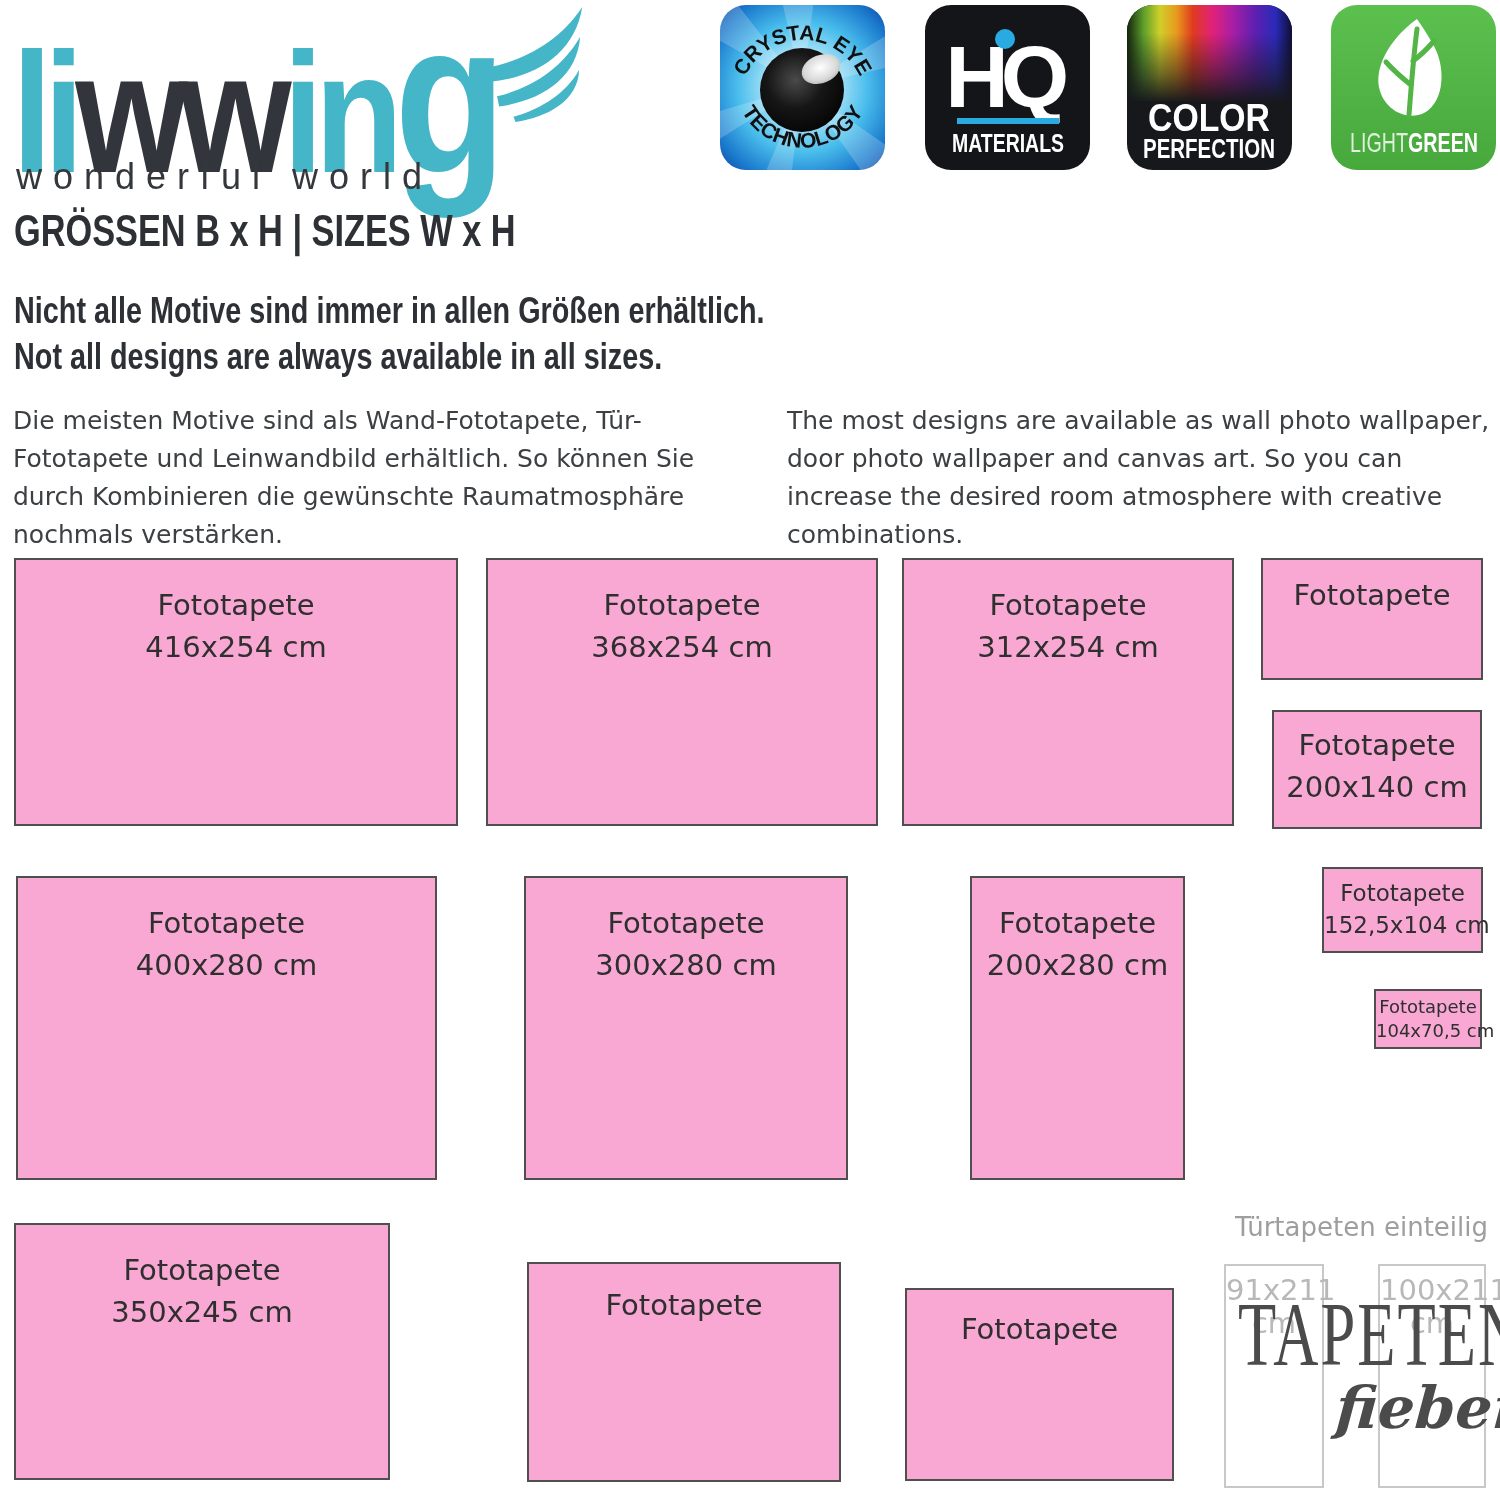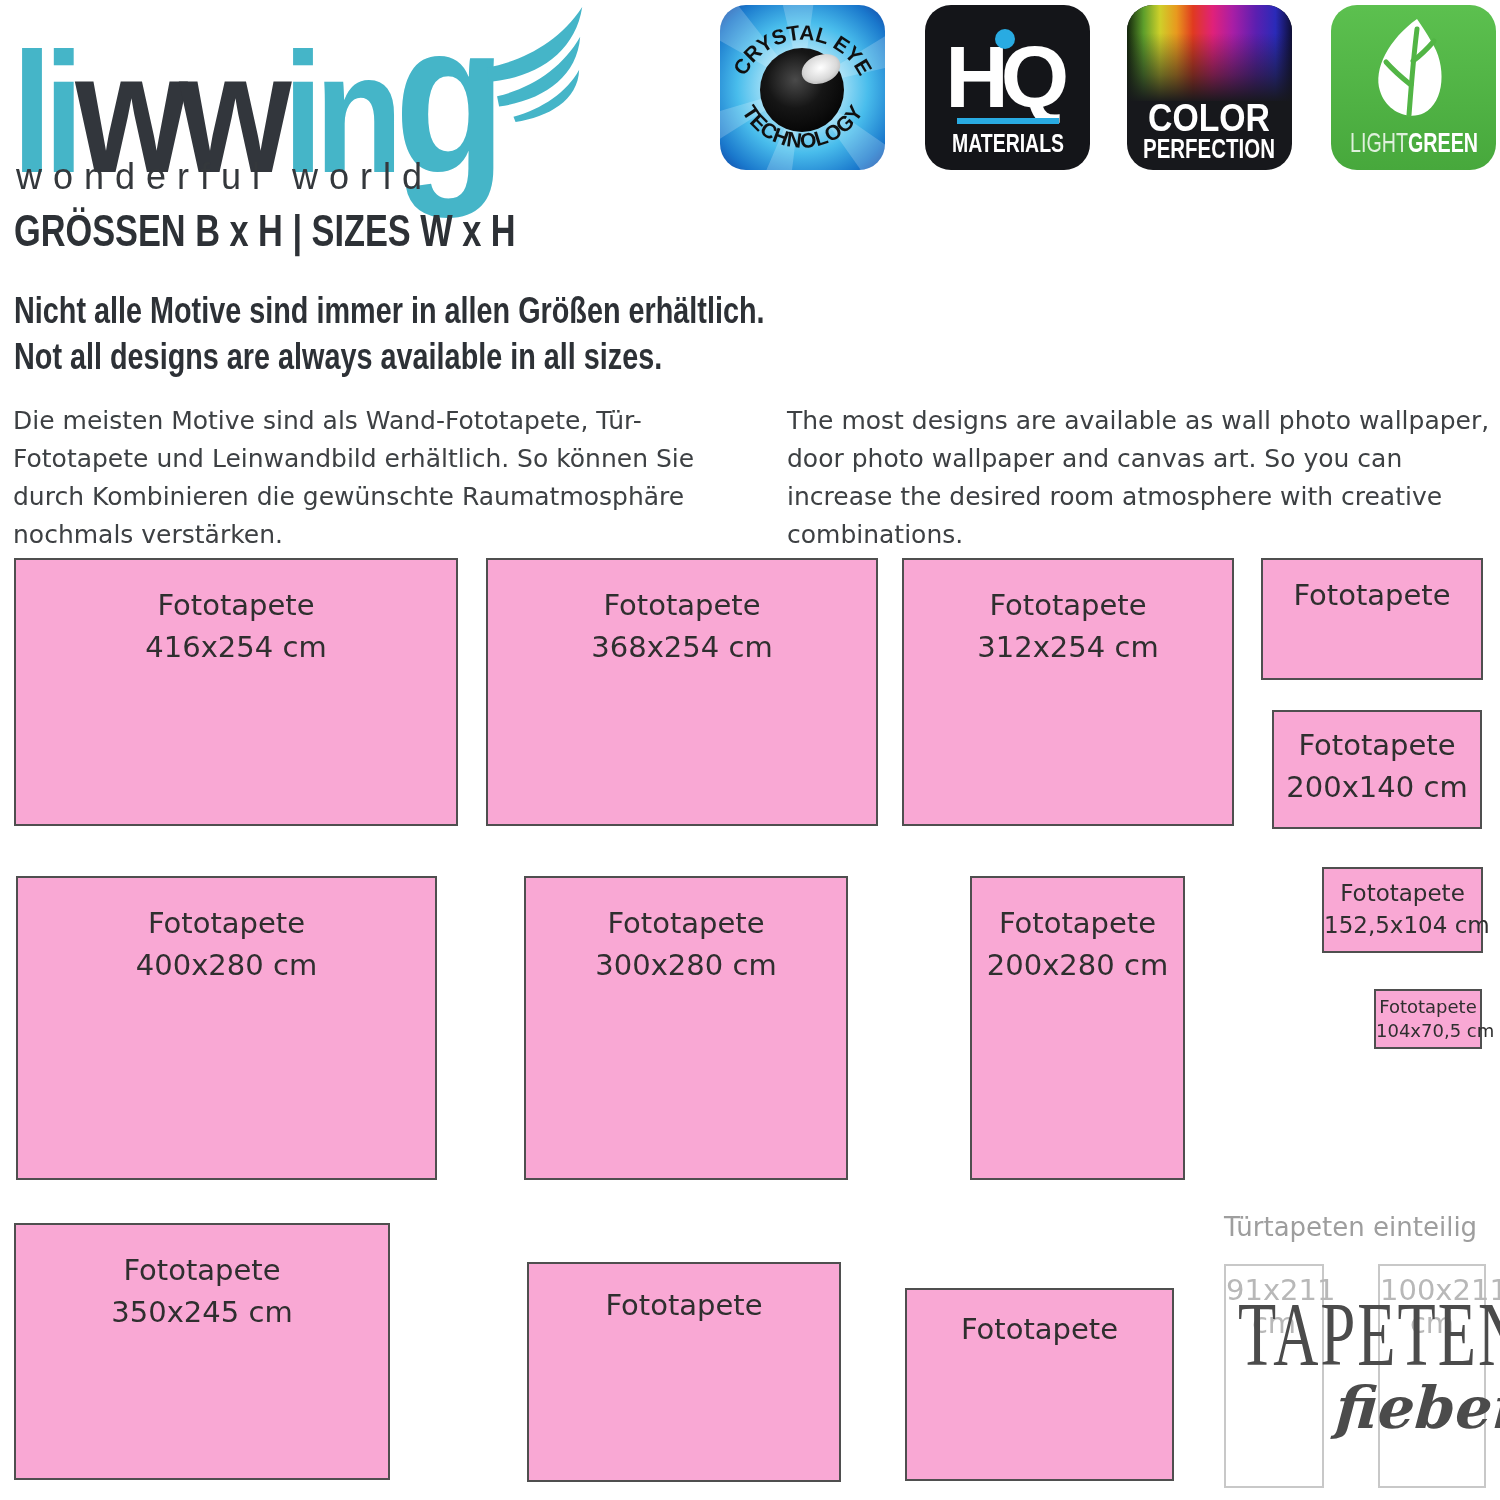--- a/index.html
+++ b/index.html
@@ -61,21 +61,21 @@
   .size-box {
     position:absolute; box-sizing:border-box;
     border:2px solid #4f4f4f; background:#f9a8d4;
     text-align:center; color:#2f2f2f;
   }
   .size-box div { white-space:nowrap; }
 
   
   .door-label {
     position:absolute; left:1224px; top:1212px; width:264px;
-    text-align:left; font-size:26px; color:#9e9e9e; white-space:nowrap;
+    text-align:right; font-size:26px; color:#9e9e9e; white-space:nowrap;
   }
   .door-box {
     position:absolute; box-sizing:border-box;
     border:2px solid #c8c8c8; background:transparent;
     text-align:center; color:#b8b8b8;
     font-size:29px; line-height:33px; padding-top:8px;
   }
   .door-box div { white-space:nowrap; }
 
   

